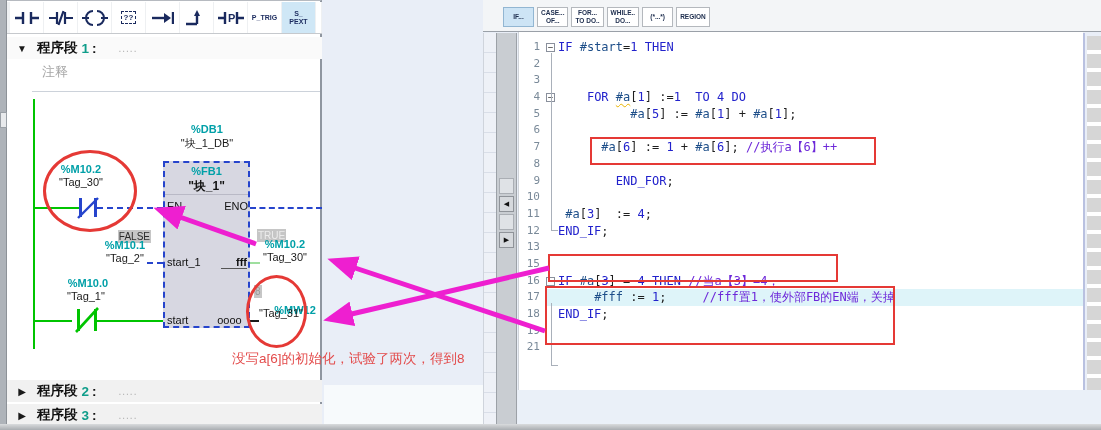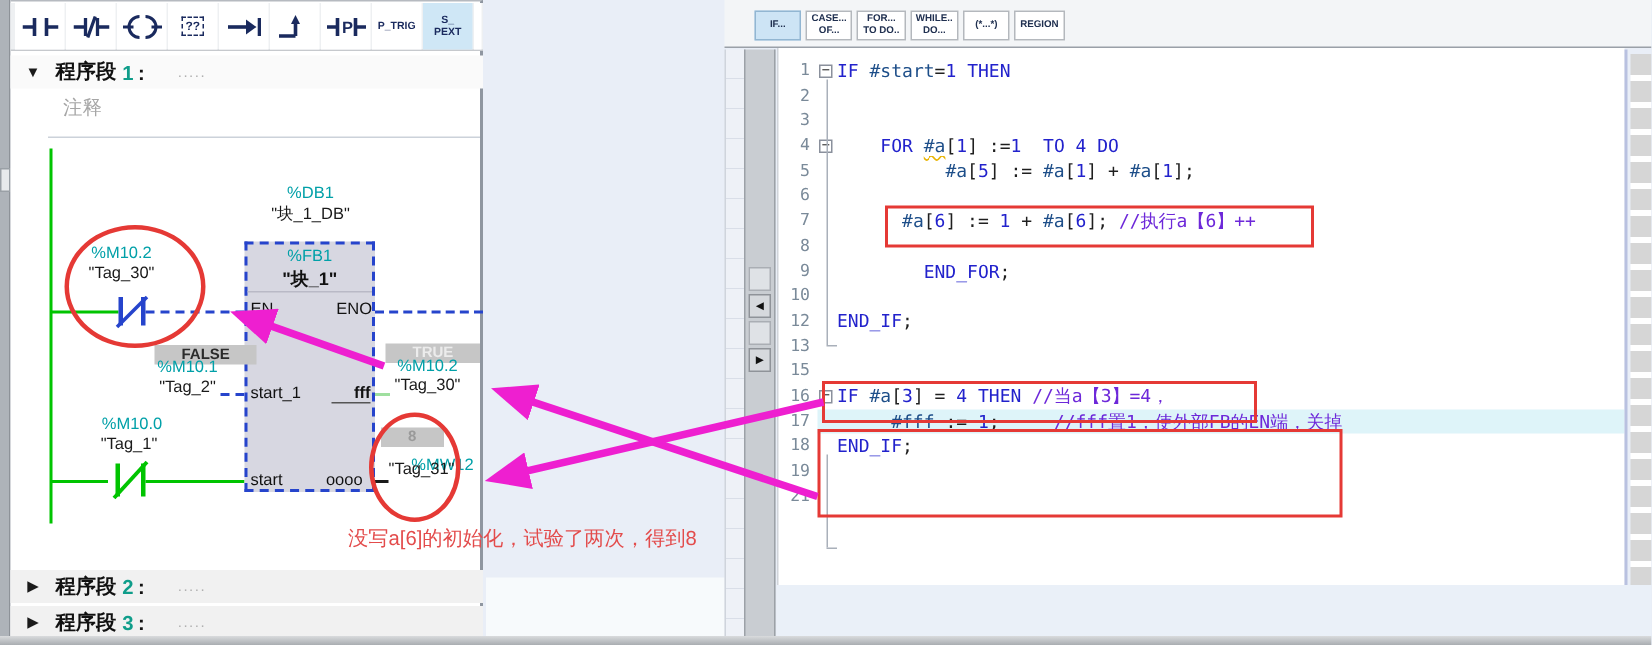--- a/index.html
+++ b/index.html
@@ -28,24 +28,24 @@
   .net-colon { color:#111; padding-left:3px; }
   .net-dots { font-size:10px; color:#b0b0b0; padding-left:22px; letter-spacing:1px; }
   #comment-row { left:35px; top:62px; width:270px; height:24px; font-size:13px; color:#a6a6a6; }
   #comment-line { left:25px; top:90px; width:288px; height:1px; background:#ccd2da; }
 
   
   .wire-green { background:#00c400; }
   .wire-dash { border-top:2px dashed #2644cc; height:0 !important; background:none; }
   .wire-lightgreen { background:#9fdf9f; }
   .wire-black { background:#1a1a1a; }
-  .teal { color:#00a0a8; font-weight:normal; }
+  .teal { color:#00a0a8; font-weight:bold; }
   .opname { color:#1a1a1a; }
   .oplabel { font-size:11px; line-height:12.5px; text-align:center; white-space:nowrap; }
-  .badge { font-size:10px; line-height:13px; background:#c6c6c6; padding:0 18px; display:inline-block;font-weight:bold; }
+  .badge { font-size:10px; line-height:13px; background:#c6c6c6; padding:0 1px; display:inline-block; }
   .badge-dark { color:#2b2b2b; }
   .badge-light { color:#ececec; }
   .badge-gray { color:#9a9a9a; }
 
   #fb-block { left:156px; top:160px; width:87px; height:167px; background:#d7d7e1; border:2px dashed #2644cc; }
   .fb-head { text-align:center; font-size:11px; line-height:13px; padding-top:2px; }
   .fb-title { text-align:center; font-size:12px; font-weight:bold; color:#111; }
   #fb-divider { left:158px; top:193px; width:83px; height:1px; background:#b9b9c6; }
   .pin { font-size:11px; color:#111; white-space:nowrap; }
   .contact-bar { width:3px; }
@@ -318,20 +318,25 @@
         <span class="lnum">9</span>
         <span class="lfold"></span>
         <span class="lbody"><span class="p">        </span><span class="k">END_FOR</span><span class="p">;</span></span>
       </div>
       <div class="crow">
         <span class="lnum">10</span>
         <span class="lfold"></span>
         <span class="lbody"></span>
       </div>
       <div class="crow">
+        <span class="lnum">11</span>
+        <span class="lfold"></span>
+        <span class="lbody"><span class="p"> </span><span class="v">#a</span><span class="p">[</span><span class="nu">3</span><span class="p">]  := </span><span class="nu">4</span><span class="p">;</span></span>
+      </div>
+      <div class="crow">
         <span class="lnum">12</span>
         <span class="lfold"></span>
         <span class="lbody"><span class="k">END_IF</span><span class="p">;</span></span>
       </div>
       <div class="crow">
         <span class="lnum">13</span>
         <span class="lfold"></span>
         <span class="lbody"></span>
       </div>
       <div class="crow">

